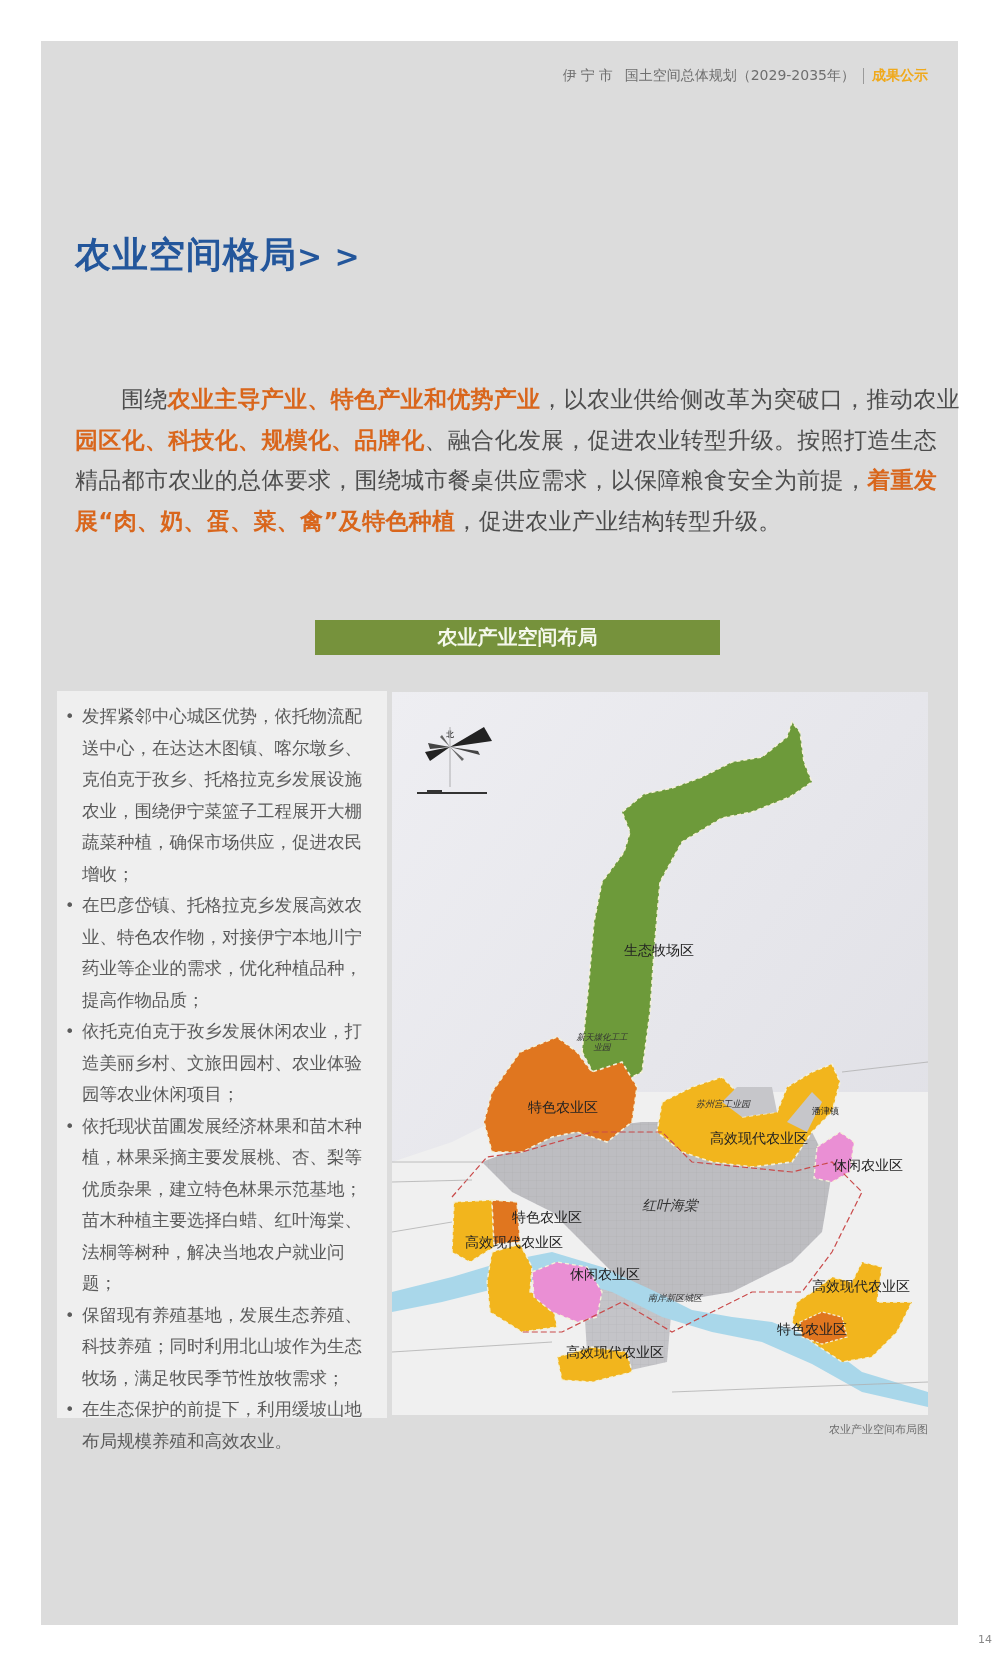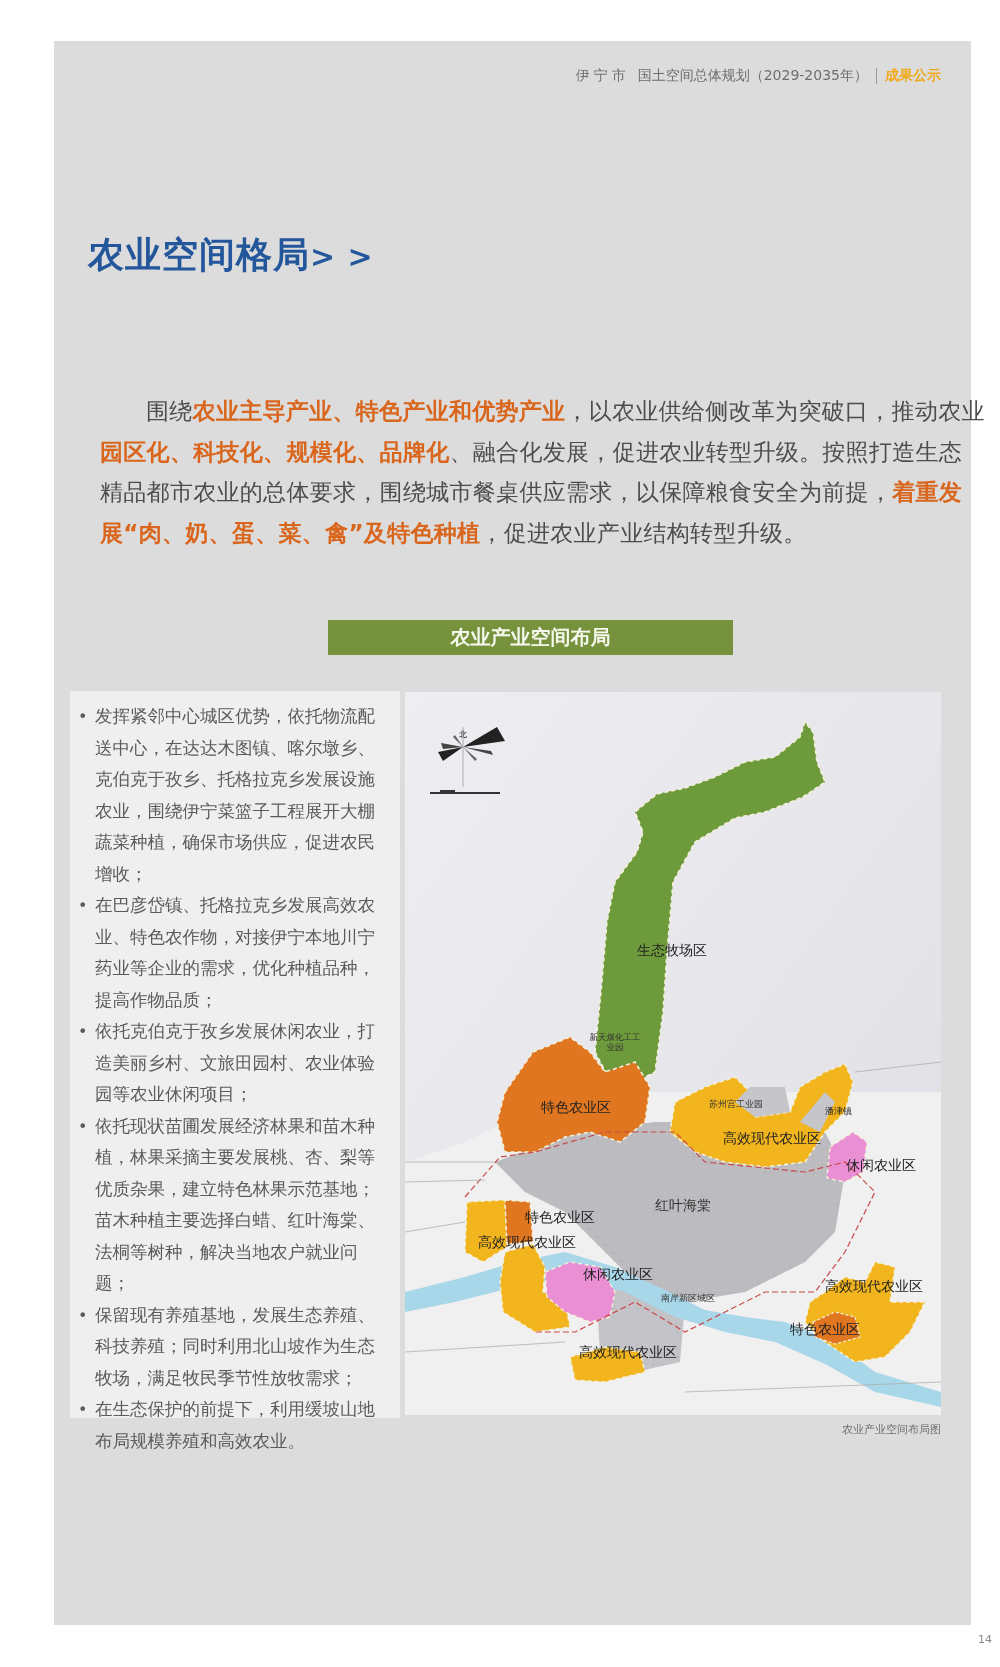--- a/index.html
+++ b/index.html
@@ -1,21 +1,21 @@
 <!DOCTYPE html>
 <html><head>
   <meta charset="utf-8">
   <style>
     html, body { margin: 0; padding: 0; }
     body {
       width: 1000px; height: 1667px; background: #ffffff; position: relative;
       font-family: "DejaVu Sans", "Liberation Sans", sans-serif; overflow: hidden;
     }
     .page {
-      position: absolute; left: 54px; top: 41px; width: 917px; height: 1584px;
+      position: absolute; left: 41px; top: 41px; width: 917px; height: 1584px;
       background: #dcdcdc;
     }
     .header-line {
       position: absolute; right: 30px; top: 26px; font-size: 14px; color: #6e6e6e;
       white-space: nowrap; display: flex; align-items: center;
     }
     .header-line .city { letter-spacing: 4px; margin-right: 8px; font-family: "DejaVu Serif", serif; }
     .header-line .sep { display: inline-block; width: 1px; height: 16px; background: #9a9a9a; margin: 0 8px; }
     .header-line .tag { color: #f0a91b; font-weight: bold; }
     .title {
@@ -44,21 +44,21 @@
       position: absolute; left: -17px; top: 0; color: #5b5b5b; font-size: 16px;
     }
     .map {
       position: absolute; left: 351px; top: 651px; width: 536px; height: 723px;
       background: #e6e6ea; overflow: hidden;
     }
     .map svg { position: absolute; left: 0; top: 0; }
     .map-label {
       position: absolute; font-size: 14px; color: #222; white-space: nowrap;
     }
-    .map-label.italic { color: #333; }
+    .map-label.italic { font-style: italic; color: #333; }
     .caption {
       position: absolute; right: 30px; top: 1381px; font-size: 11px; color: #6e6e6e;
     }
     .page-num {
       position: absolute; left: 933px; top: 1633px; font-size: 11px; color: #888; margin-left: 45px;
     }
   </style>
 </head>
 <body>
 
@@ -69,21 +69,21 @@
     <span>国土空间总体规划（2029-2035年）</span>
     <span class="sep"></span>
     <span class="tag">成果公示</span>
   </div>
 
   <div class="title">
     <span>农业空间格局</span><span style="font-size:30px;">&gt; &gt;</span>
   </div>
 
 
-  <p class="intro" style="margin:12px;">
+  <p class="intro" style="margin:0;">
     <span>围绕</span><span class="hl">农业主导产业、特色产业和优势产业</span><span>，以农业供给侧改革为突破口，推动农业</span><span class="hl">园区化、科技化、规模化、品牌化</span><span>、融合化发展，促进农业转型升级。按照打造生态精品都市农业的总体要求，围绕城市餐桌供应需求，以保障粮食安全为前提，</span><span class="hl">着重发展“肉、奶、蛋、菜、禽”及特色种植</span><span>，促进农业产业结构转型升级。</span>
   </p>
 
   <div class="banner" style="top:579px;">农业产业空间布局</div>
 
   <div class="list-panel">
     <ul>
       <li><span class="bullet">•</span><span>发挥紧邻中心城区优势，依托物流配送中心，在达达木图镇、喀尔墩乡、克伯克于孜乡、托格拉克乡发展设施农业，围绕伊宁菜篮子工程展开大棚蔬菜种植，确保市场供应，促进农民增收；</span></li>
       <li><span class="bullet">•</span><span>在巴彦岱镇、托格拉克乡发展高效农业、特色农作物，对接伊宁本地川宁药业等企业的需求，优化种植品种，提高作物品质；</span></li>
       <li><span class="bullet">•</span><span>依托克伯克于孜乡发展休闲农业，打造美丽乡村、文旅田园村、农业体验园等农业休闲项目；</span></li>

